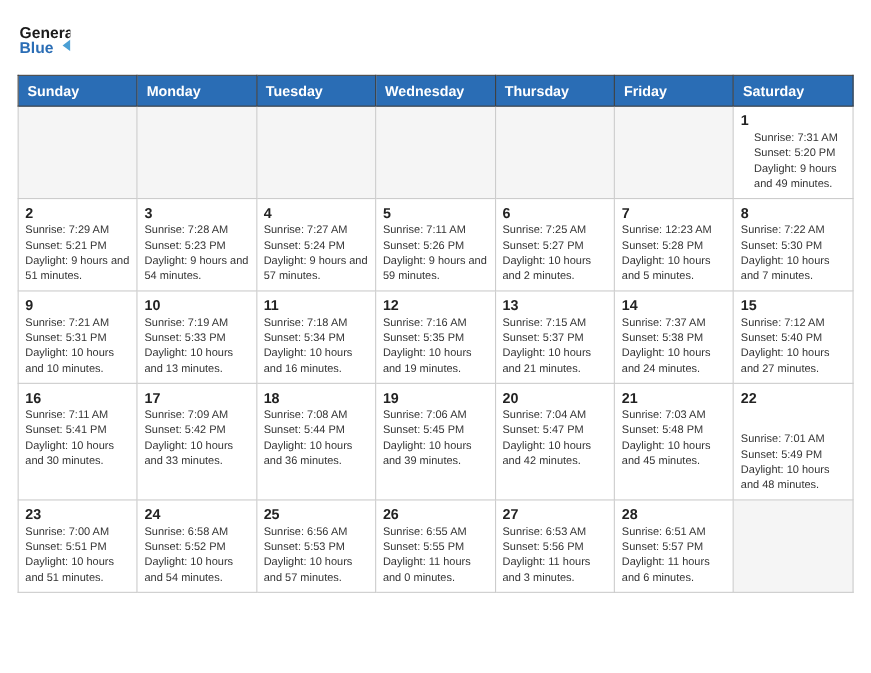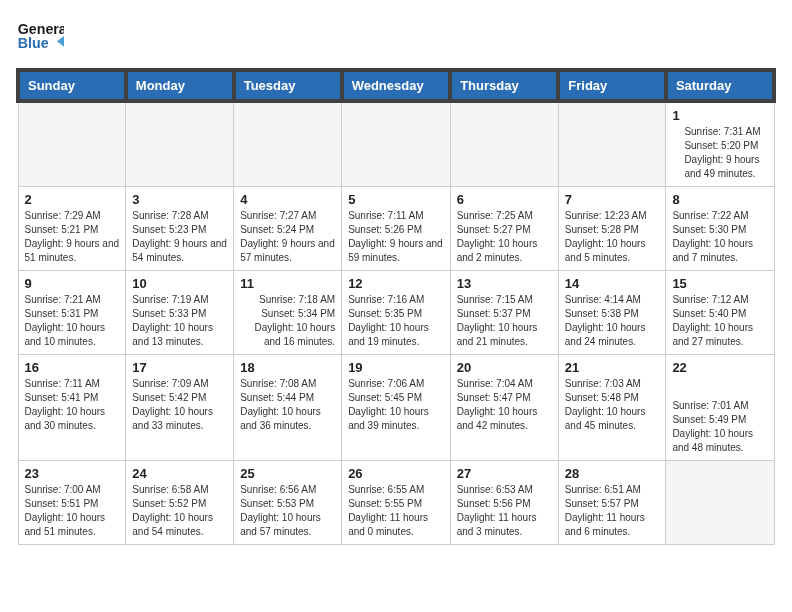--- a/index.html
+++ b/index.html
@@ -37,21 +37,21 @@
       border-collapse: collapse;
       border: 1px solid #ccc;
     }
     .calendar th {
       background: #2a6db5;
       color: #fff;
       font-size: 13px;
       font-weight: bold;
       padding: 6px 8px;
       text-align: left;
-      border: 4px solid #404040;
+      border: 1px solid #404040;
     }
     .calendar td {
       vertical-align: top;
       border: 1px solid #ccc;
       padding: 5px 6px;
       width: 109px;
       min-height: 80px;
       font-size: 10.5px;
       color: #222;
       background: #fff;
@@ -172,39 +172,39 @@
 Daylight: 10 hours and 10 minutes.</div>
         </td>
         <td>
           <span class="day-num">10</span>
           <div class="day-info" style="white-space: pre-line;">Sunrise: 7:19 AM
 Sunset: 5:33 PM
 Daylight: 10 hours and 13 minutes.</div>
         </td>
         <td>
           <span class="day-num">11</span>
-          <div class="day-info" style="white-space: pre-line; text-align: right;">Sunrise: 7:18 AM
+          <div class="day-info" style="white-space: pre-line;">Sunrise: 7:18 AM
 Sunset: 5:34 PM
 Daylight: 10 hours and 16 minutes.</div>
         </td>
         <td>
           <span class="day-num">12</span>
           <div class="day-info" style="white-space: pre-line;">Sunrise: 7:16 AM
 Sunset: 5:35 PM
 Daylight: 10 hours and 19 minutes.</div>
         </td>
         <td>
           <span class="day-num">13</span>
           <div class="day-info" style="white-space: pre-line;">Sunrise: 7:15 AM
 Sunset: 5:37 PM
 Daylight: 10 hours and 21 minutes.</div>
         </td>
         <td>
           <span class="day-num">14</span>
-          <div class="day-info" style="white-space: pre-line;">Sunrise: 4:14 AM
+          <div class="day-info" style="white-space: pre-line;">Sunrise: 7:37 AM
 Sunset: 5:38 PM
 Daylight: 10 hours and 24 minutes.</div>
         </td>
         <td>
           <span class="day-num">15</span>
           <div class="day-info" style="white-space: pre-line;">Sunrise: 7:12 AM
 Sunset: 5:40 PM
 Daylight: 10 hours and 27 minutes.</div>
         </td>
       </tr>

